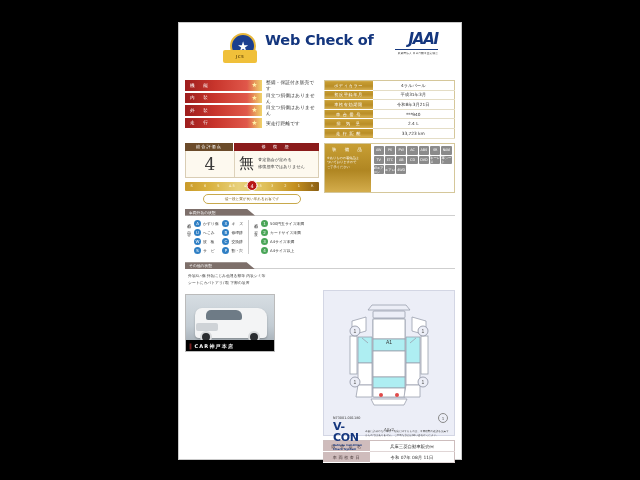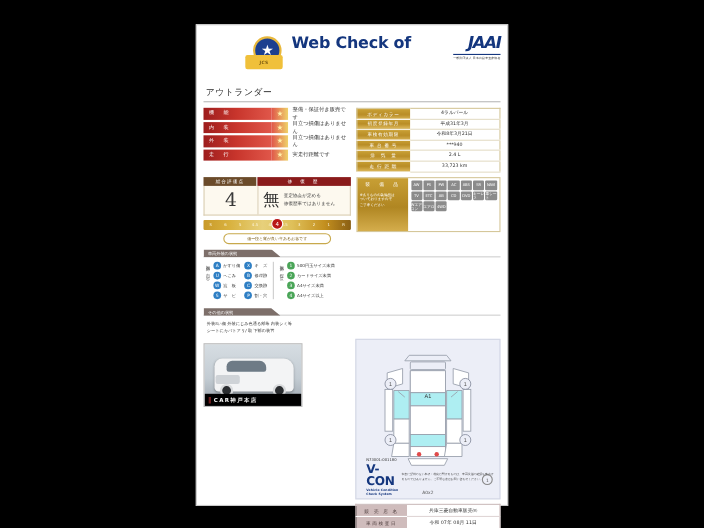--- a/index.html
+++ b/index.html
@@ -33,21 +33,21 @@
     display:flex;align-items:center;justify-content:center;
     color:#7a5a10;font-size:4px;font-weight:bold;letter-spacing:.3px;
   }
   .hdr-title{
     position:absolute;left:80px;top:3px;width:140px;
     color:#14367e;font-weight:bold;font-size:14.5px;line-height:1.22;
     letter-spacing:-.2px;
   }
   .hdr-title .l2{margin-left:11px;}
   .jaai{
-    position:absolute;right:0px;top:3px;text-align:right;
+    position:absolute;right:17px;top:3px;text-align:right;
   }
   .jaai-mark{
     color:#14367e;font-weight:bold;font-size:15px;letter-spacing:-1.2px;
     font-style:italic;line-height:1;
   }
   .jaai-sub{
     margin-top:2px;color:#2d2d2d;font-size:2.6px;letter-spacing:.2px;
     border-top:1px solid #14367e;padding-top:1px;
   }
 
@@ -287,21 +287,20 @@
       </div>
       <div class="hdr-title">
         <div>Web Check of</div>
       </div>
       <div class="jaai">
         <div class="jaai-mark">JAAI</div>
         <div class="jaai-sub">一般財団法人 日本自動車査定協会</div>
       </div>
     </div>
 
-    <div class="model">アウトランダー</div>
 
     <div class="cols">
       <div class="colL">
         <div class="rrow">
           <div class="rlabel">機　能</div>
           <div class="rstar">★</div>
           <div class="rtext">整備・保証付き販売です</div>
         </div>
         <div class="rrow">
           <div class="rlabel">内　装</div>

